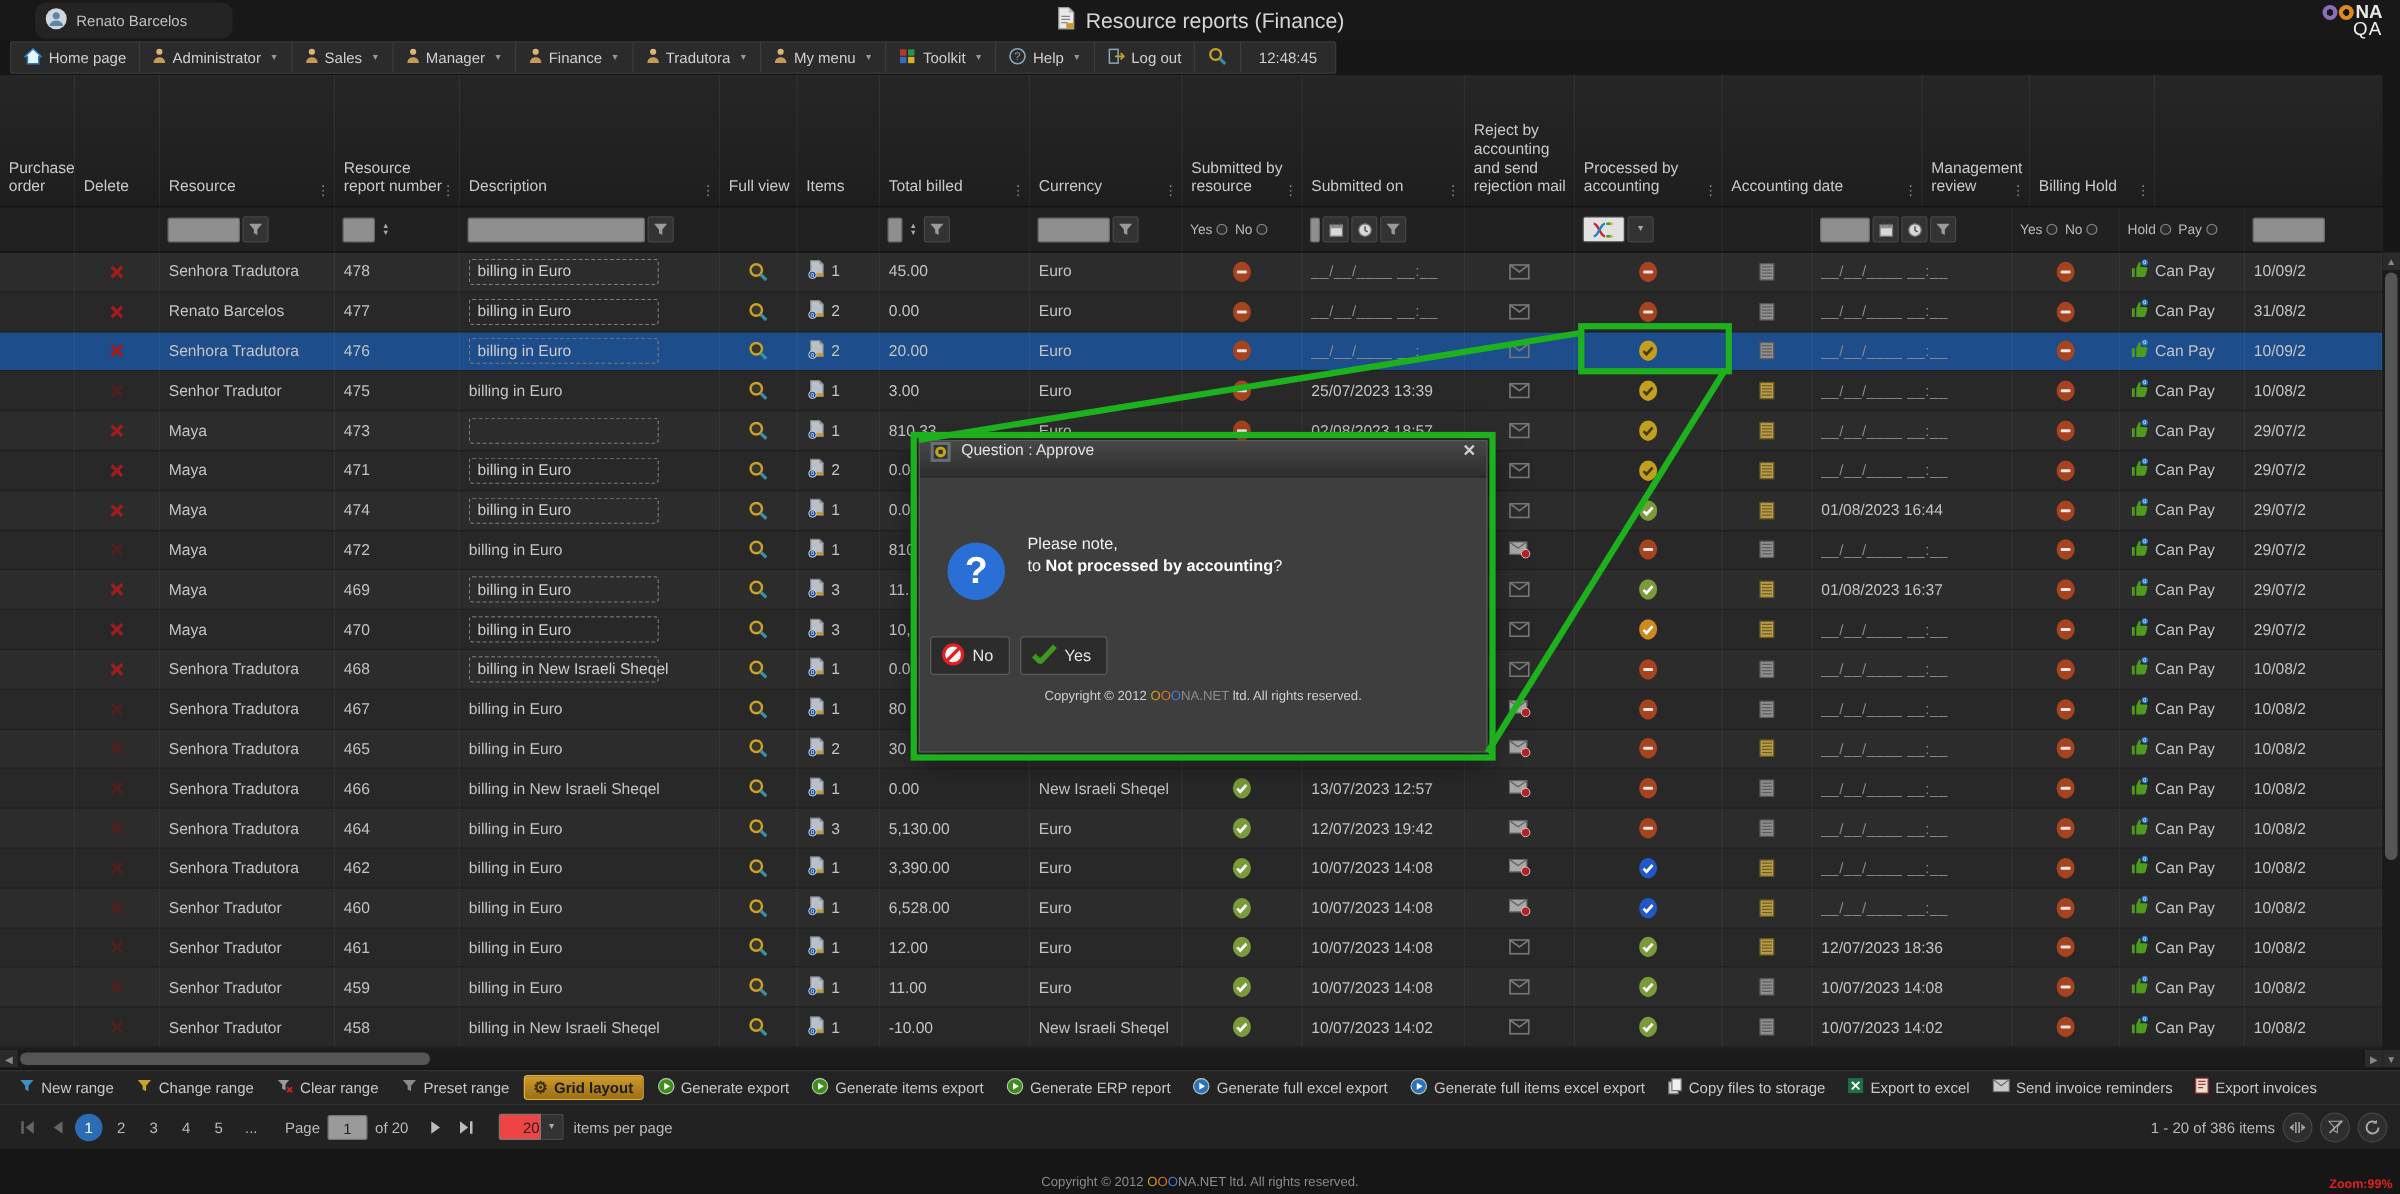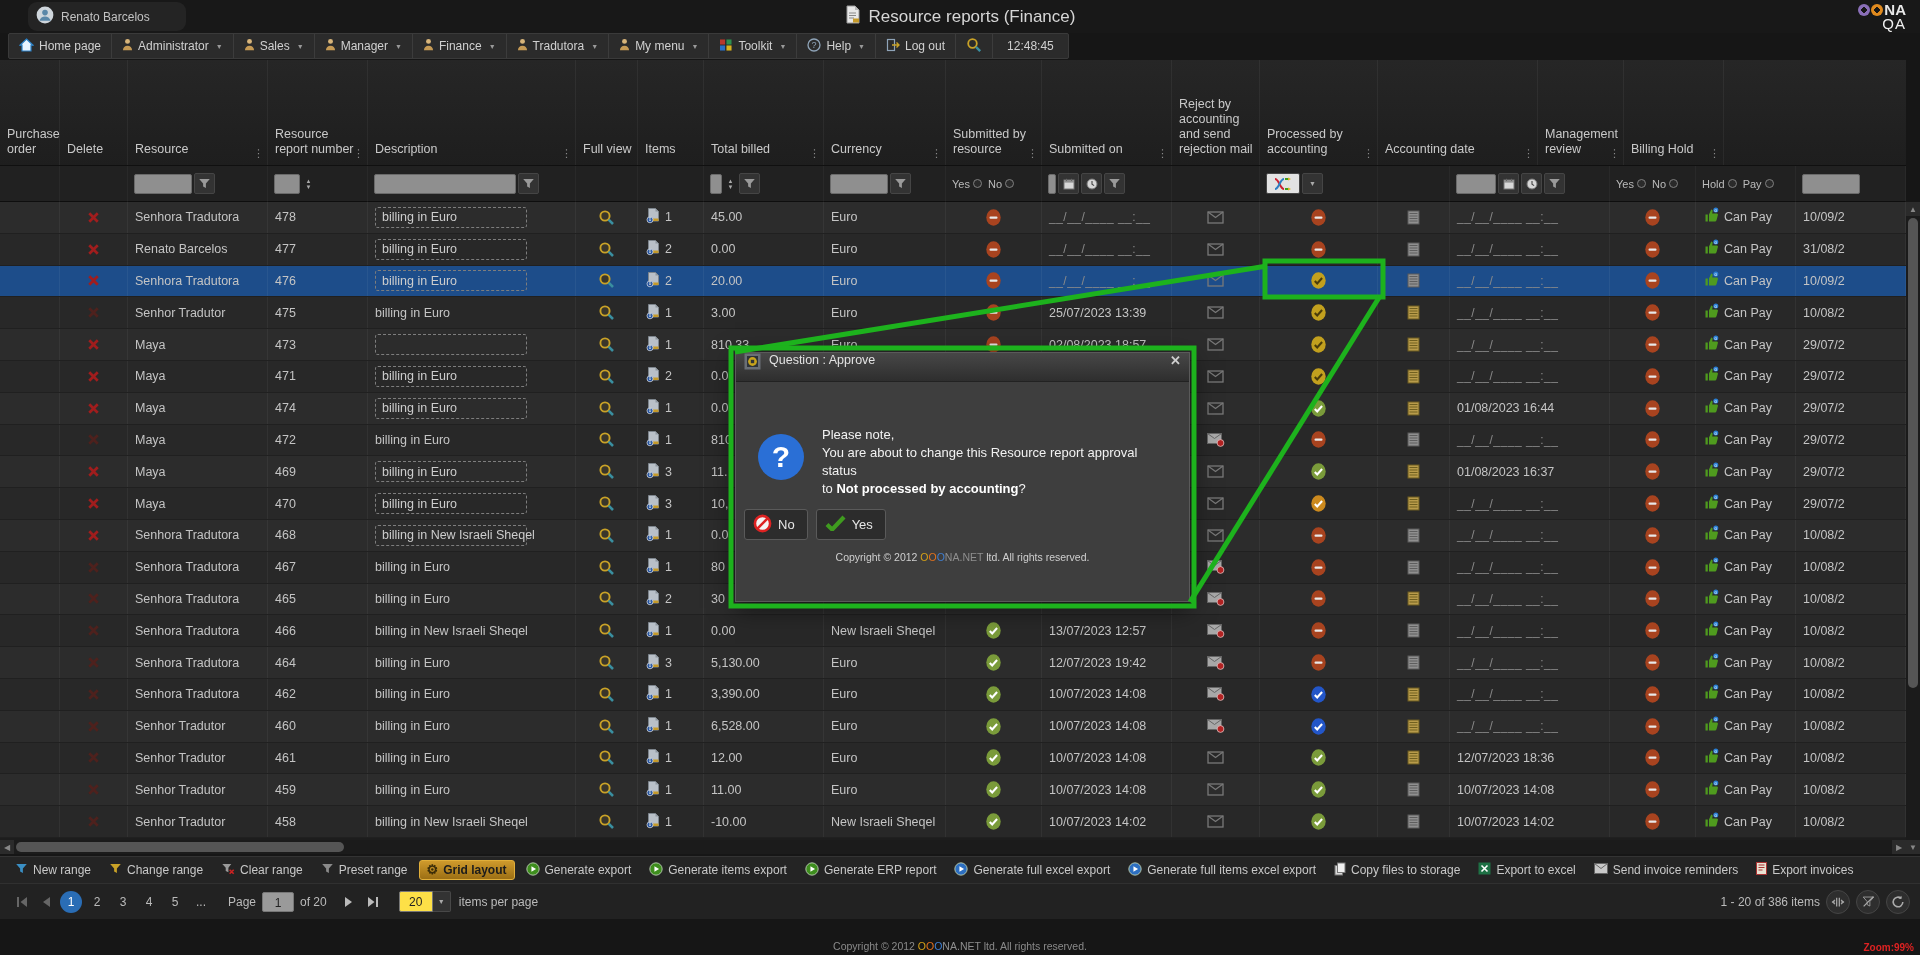--- a/index.html
+++ b/index.html
@@ -80,22 +80,22 @@
   
   #pager { position:absolute; left:0; top:883px; width:1920px; height:36px; background:#222;
     border-top:1px solid #303030; display:flex; align-items:center; padding:0 10px; font-size:12px; }
   .pg-btn { width:24px; height:24px; display:flex; align-items:center; justify-content:center; }
   .pg-num { width:22px; height:22px; display:flex; align-items:center; justify-content:center;
     color:#bbb; margin:0 2px; }
   .pg-num.cur { background:#2a6db5; border-radius:50%; color:#fff; }
   .pg-input { width:32px; height:20px; background:#9a9a9a; border:1px solid #777; border-radius:2px;
     color:#222; text-align:center; font-size:12px; margin:0 6px; line-height:20px; }
   .pg-select { display:flex; margin:0 8px 0 14px; }
-  .pg-select .val { width:34px; height:21px; background:#fde047; border:1px solid #777;
-    color:#222; text-align:center; line-height:21px; border-radius:2px 0 0 2px; }
+  .pg-select .val { width:34px; height:21px; background:#ef4444; border:1px solid #777;
+    color:#222; text-align:right; line-height:21px; border-radius:2px 0 0 2px; }
   .pg-select .dd { width:18px; height:21px; background:#333; border:1px solid #484848;
     border-left:none; color:#aaa; font-size:7px; display:flex; align-items:center;
     justify-content:center; border-radius:0 2px 2px 0; }
   #pager .spacer { flex:1; }
   .round-btn { width:24px; height:24px; border-radius:50%; background:#2e2e2e; border:1px solid #454545;
     display:flex; align-items:center; justify-content:center; margin-left:6px; }
   
   #footer { position:absolute; left:0; top:940px; width:1920px; text-align:center; font-size:10.5px;
     color:#8a8a8a; }
   #zoom-ind { position:absolute; right:6px; top:942px; font-size:10px; color:#d22; font-weight:bold; }
@@ -2035,21 +2035,20 @@
           <circle cx="8.5" cy="8.5" r="4.4" fill="#c8a41c"></circle>
           <rect x="6.8" y="6.8" width="3.4" height="3.4" fill="#2e3338"></rect>
         </svg></span>
     <span id="dialog-title">Question : Approve</span>
     <span id="dialog-close">✕</span>
   </div>
   <div id="dialog-body">
     <div id="q-icon">?</div>
     <div id="dialog-msg">
       <div>Please note,</div>
-      <div>You are about to change this Resource report approval status</div>
       <div><span>to </span><b>Not processed by accounting</b><span>?</span></div>
     </div>
     <div id="dialog-buttons">
       <div class="dlg-btn">
         <span id="no-icon-slot"><svg width="19" height="19" viewBox="0 0 19 19">
               <circle cx="9.5" cy="9.5" r="7.6" fill="#f4f4f4" stroke="#d22" stroke-width="2.6"></circle>
               <line x1="4.4" y1="14.6" x2="14.6" y2="4.4" stroke="#d22" stroke-width="2.6"></line>
             </svg></span>
         <span>No</span>
       </div>

